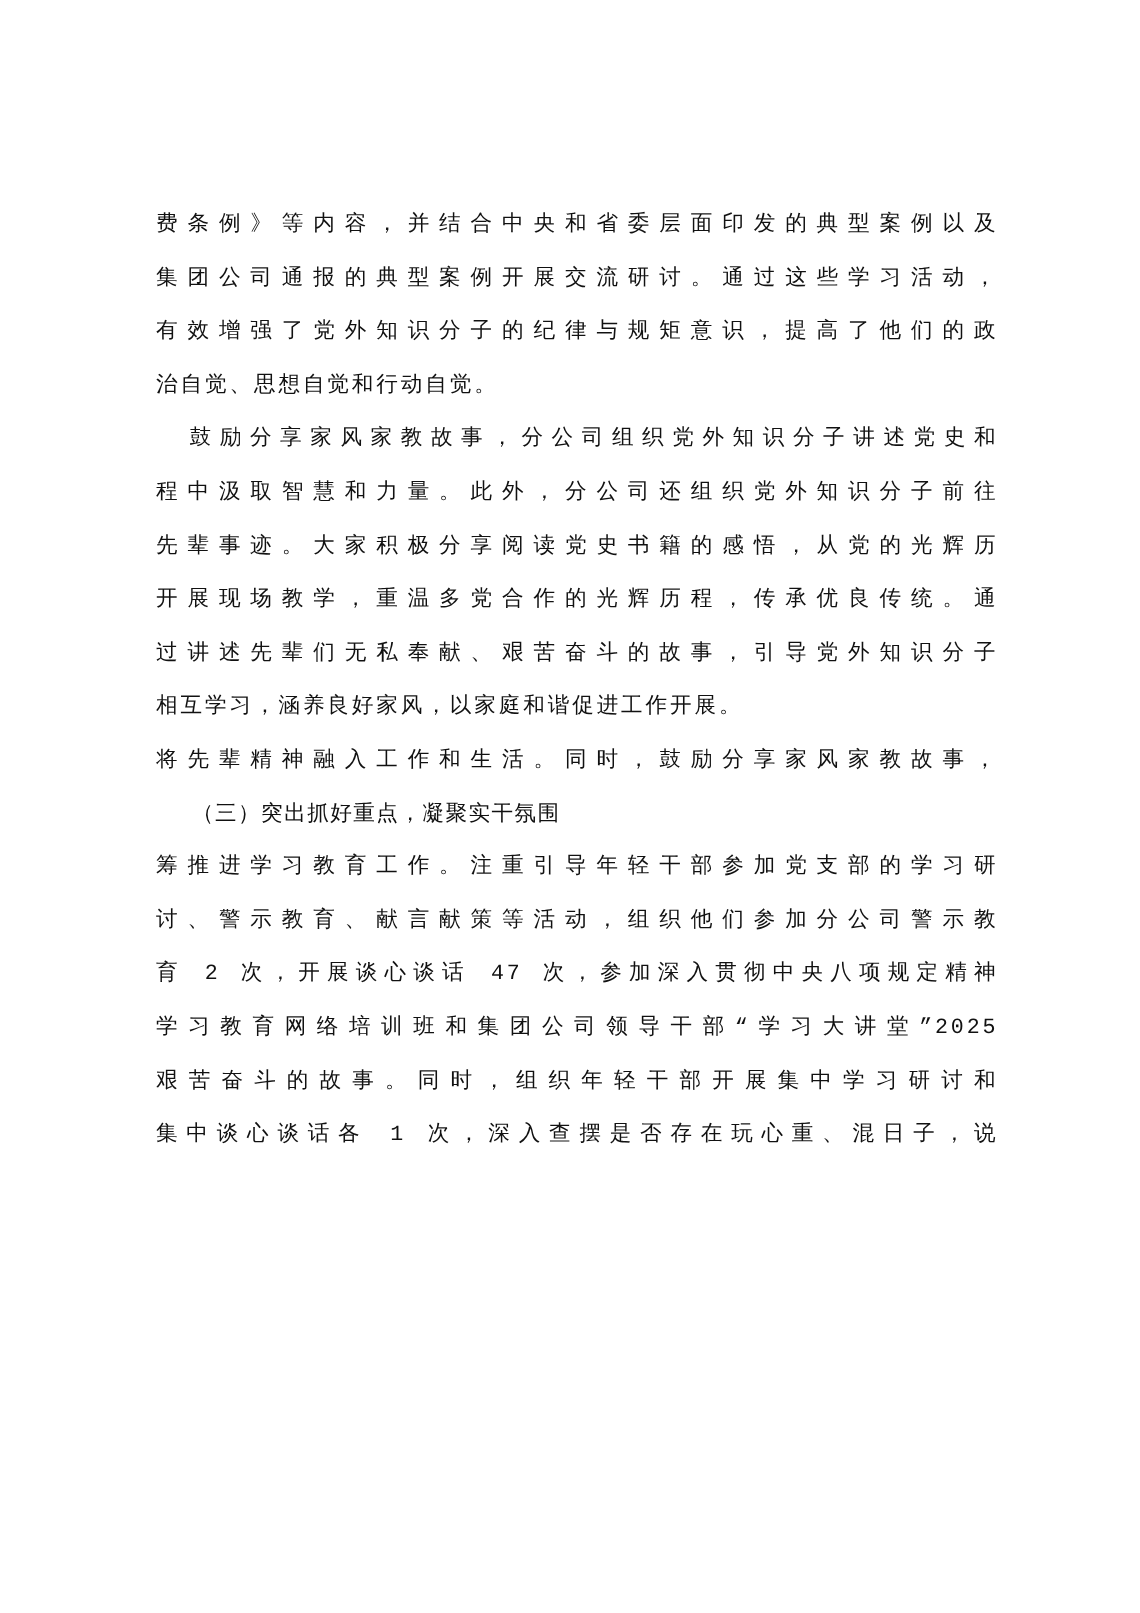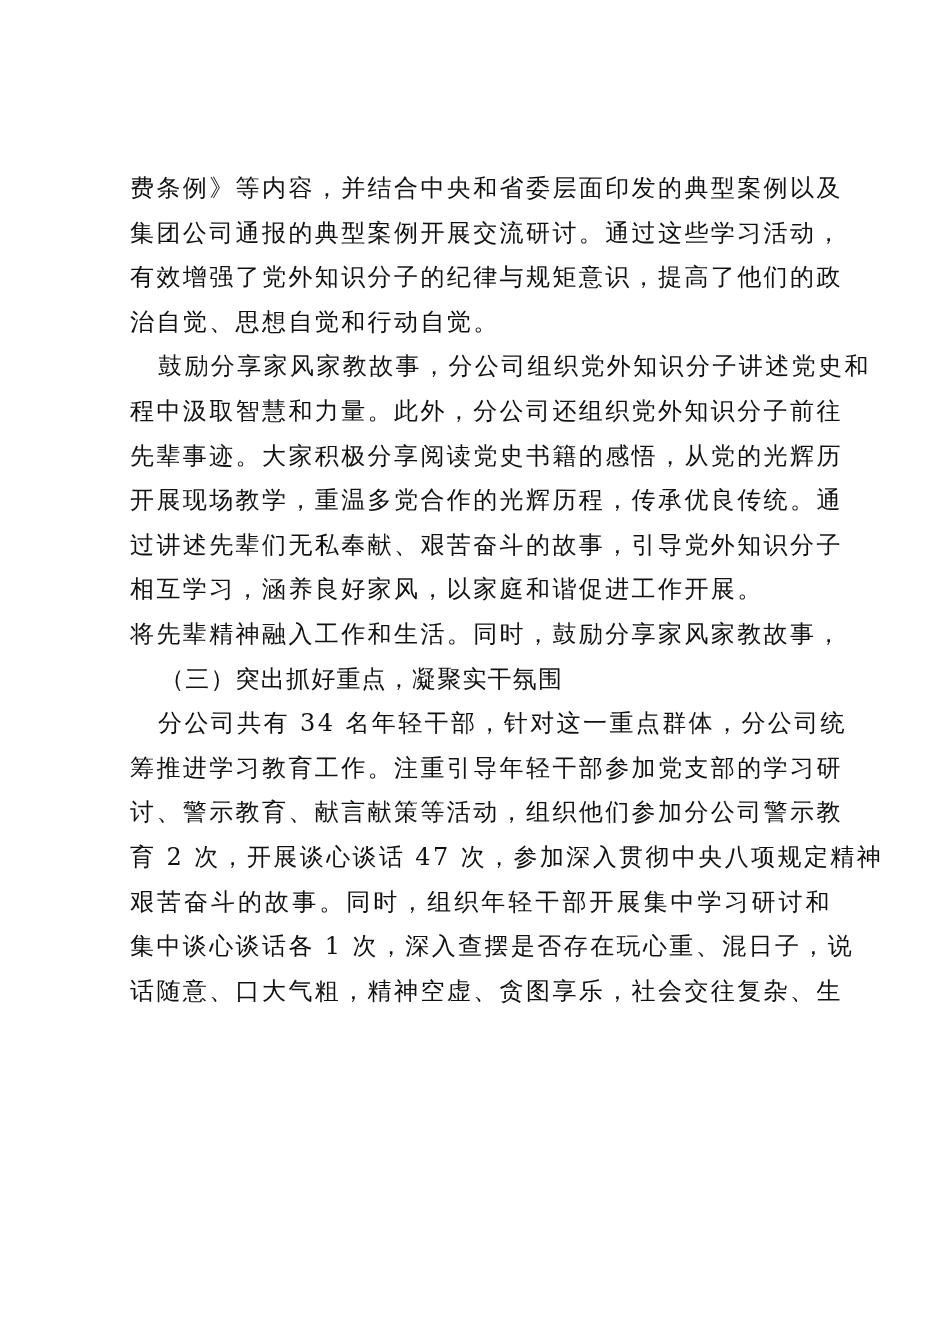--- a/index.html
+++ b/index.html
@@ -17,24 +17,25 @@
     }
     .page {
       position: absolute;
       left: 130px;
       top: 166px;
       width: 702px;
     }
     .line {
       height: 44.6px;
       line-height: 44.6px;
-      font-size: 24px;
+      font-size: 18px;
       white-space: nowrap;
       letter-spacing: 2.4px;
       overflow: visible;
+      font-family: Liberation Mono, monospace;
     }
     .line.justify {
       text-align: justify;
       text-align-last: justify;
     }
     .heading {
       padding-left: 30px;
       letter-spacing: 1.2px;
     }
     .para-first {
@@ -60,22 +61,21 @@
     <div class="line justify">先辈事迹。大家积极分享阅读党史书籍的感悟，从党的光辉历</div>
     <div class="line justify">开展现场教学，重温多党合作的光辉历程，传承优良传统。通</div>
     <div class="line justify">过讲述先辈们无私奉献、艰苦奋斗的故事，引导党外知识分子</div>
     <div class="line">相互学习，涵养良好家风，以家庭和谐促进工作开展。</div>
     <div class="line justify">将先辈精神融入工作和生活。同时，鼓励分享家风家教故事，</div>
   </div>
 
   <div class="line heading">（三）突出抓好重点，凝聚实干氛围</div>
 
   <div>
-    <div class="line justify para-first">分公司共有 34 名年轻干部，针对这一重点群体，分公司统</div>
     <div class="line justify">筹推进学习教育工作。注重引导年轻干部参加党支部的学习研</div>
     <div class="line justify">讨、警示教育、献言献策等活动，组织他们参加分公司警示教</div>
     <div class="line justify">育 2 次，开展谈心谈话 47 次，参加深入贯彻中央八项规定精神</div>
+    <div class="line justify">学习教育网络培训班和集团公司领导干部“学习大讲堂”2025</div>
     <div class="line justify">艰苦奋斗的故事。同时，组织年轻干部开展集中学习研讨和</div>
     <div class="line justify">集中谈心谈话各 1 次，深入查摆是否存在玩心重、混日子，说</div>
-    <div class="line justify">话随意、口大气粗，精神空虚、贪图享乐，社会交往复杂、生</div>
   </div>
 
 </div>
 
 </body></html>

